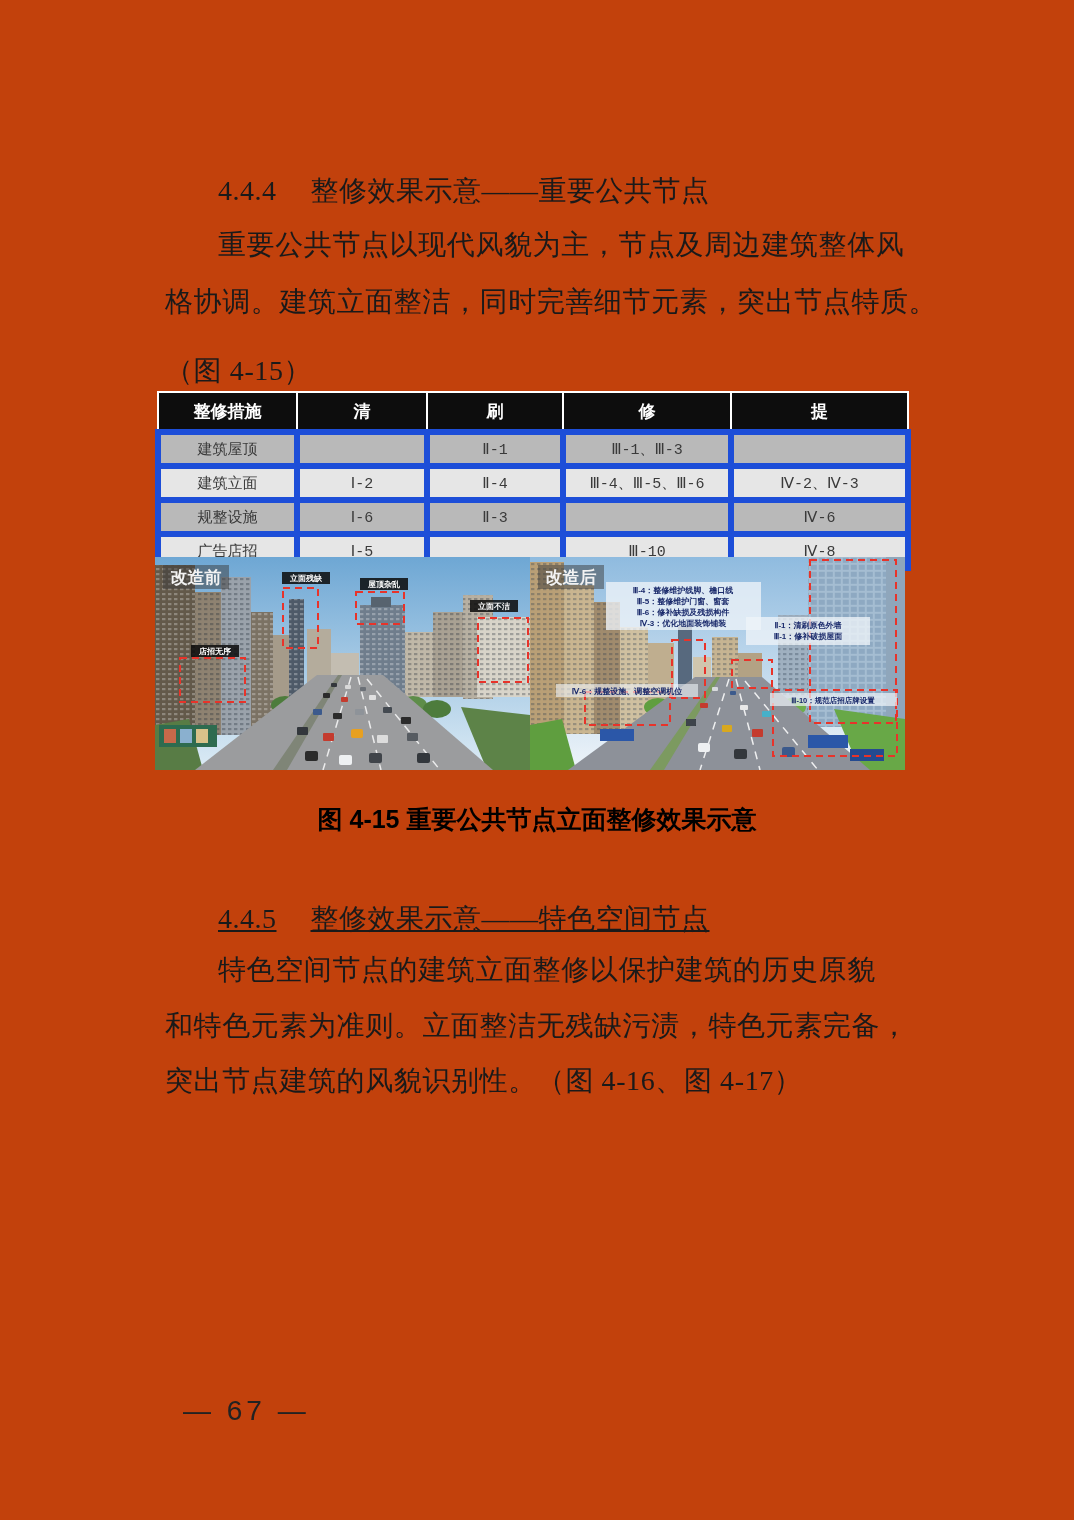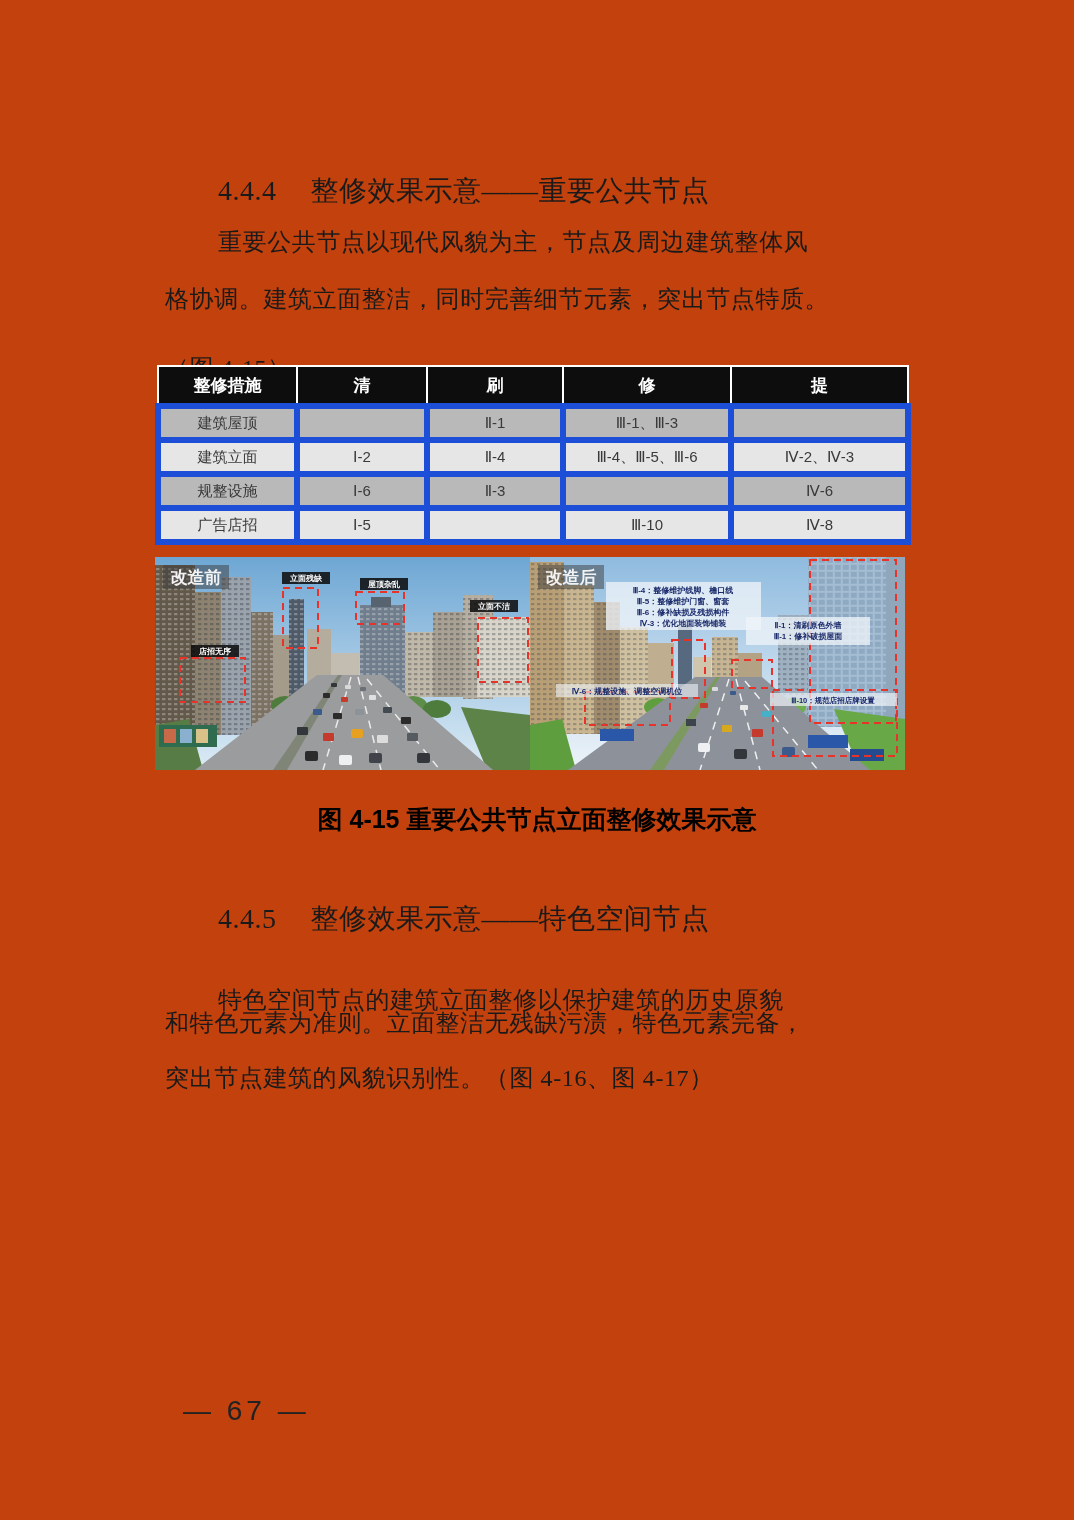--- a/index.html
+++ b/index.html
@@ -1,24 +1,24 @@
 <!DOCTYPE html>
 <html><head>
 <meta charset="utf-8">
 <style>
   html,body{margin:0;padding:0;background:#ffffff;}
   .page{position:relative;width:1074px;height:1520px;background:#c2410c;overflow:hidden;
         font-family:"Liberation Serif",serif;color:#1a1a1a;padding-left:44px;}
   .abs{position:absolute;}
   .heading{font-size:28px;letter-spacing:0.5px;white-space:nowrap;}
   .heading .num{margin-right:34px;}
-  .bodyline{font-size:24px;letter-spacing:0.6px;white-space:nowrap;}
+  .bodyline{font-size:28px;letter-spacing:0.6px;white-space:nowrap;}
   
-  .mtable{position:absolute;left:155px;top:365px;width:750px;border-collapse:collapse;
-          font-family:Liberation Sans, sans-serif;table-layout:fixed;}
+  .mtable{position:absolute;left:155px;top:391px;width:750px;border-collapse:collapse;
+          font-family:Liberation Mono, monospace;table-layout:fixed;}
   .mtable th{background:#0d0d0d;color:#ffffff;font-size:17px;font-weight:bold;
              height:36px;border:2px solid #ffffff;padding:0;text-align:center;}
   .mtable td{font-size:15px;color:#3a3a3a;height:28px;border:6px solid #1d4ed8;
              padding:0;text-align:center;}
   .mtable tr.r-dark td{background:#b9b9b9;}
   .mtable tr.r-light td{background:#e6e6e6;}
   
   .photos{position:absolute;left:155px;top:557px;width:750px;height:213px;display:flex;}
   .photos svg{display:block;}
   .caption{position:absolute;left:0;top:803px;width:1074px;text-align:center;
@@ -293,22 +293,22 @@
         <rect x="240" y="136" width="127" height="13" fill="rgba(238,243,248,0.7)"></rect>
         <text x="303" y="146" font-size="7.5" font-weight="bold" fill="#1a2a6b" text-anchor="middle">Ⅲ-10：规范店招店牌设置</text>
       </g>
       <rect x="8" y="8" width="66" height="24" fill="rgba(60,60,60,0.5)"></rect>
       <text class="svg-label" x="41" y="26" font-size="17" fill="#f2f2f2" text-anchor="middle">改造后</text>
     </svg>
   </div>
 
   <div class="caption">图 4-15 重要公共节点立面整修效果示意</div>
 
-  <div class="abs heading" style="left:218px;top:900px;">
+  <div class="abs heading" style="left:218px;top:900px;text-decoration:underline;">
     <span class="num">4.4.5</span><span>整修效果示意——特色空间节点</span>
   </div>
-  <div class="abs bodyline" style="left:218px;top:951px;margin-top:33px;">特色空间节点的建筑立面整修以保护建筑的历史原貌</div>
+  <div class="abs bodyline" style="left:218px;top:951px;">特色空间节点的建筑立面整修以保护建筑的历史原貌</div>
   <div class="abs bodyline" style="left:165px;top:1007px;">和特色元素为准则。立面整洁无残缺污渍，特色元素完备，</div>
   <div class="abs bodyline" style="left:165px;top:1062px;">突出节点建筑的风貌识别性。（图 4-16、图 4-17）</div>
 
   <div class="pagenum">— 67 —</div>
 
 </div>
 
 </body></html>

